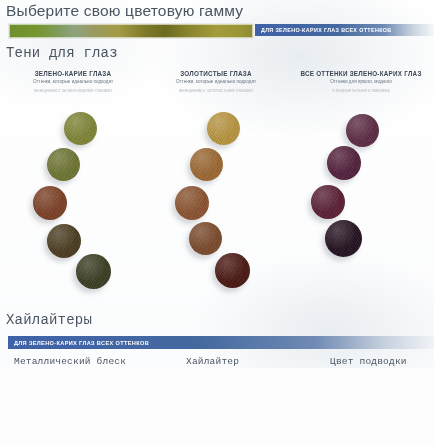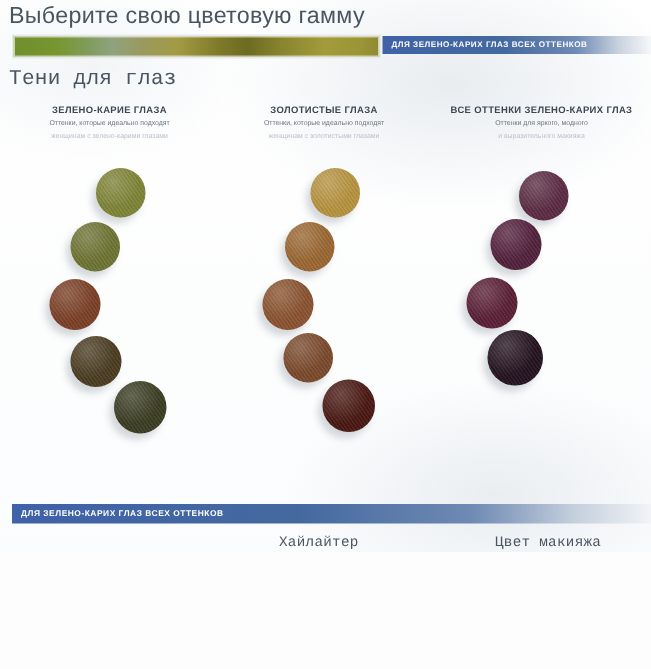--- a/index.html
+++ b/index.html
@@ -118,27 +118,29 @@
   <div class="circle" style="left: 190px; top: 148px; width: 33px; height: 33px; background-color: rgb(154, 103, 50);"></div>
   <div class="circle" style="left: 175px; top: 186px; width: 34px; height: 34px; background-color: rgb(138, 83, 48);"></div>
   <div class="circle" style="left: 189px; top: 222px; width: 33px; height: 33px; background-color: rgb(122, 74, 44);"></div>
   <div class="circle" style="left: 215px; top: 253px; width: 35px; height: 35px; background-color: rgb(74, 25, 19);"></div>
 
   <div class="circle" style="left: 346px; top: 114px; width: 33px; height: 33px; background-color: rgb(92, 44, 68);"></div>
   <div class="circle" style="left: 327px; top: 146px; width: 34px; height: 34px; background-color: rgb(83, 33, 60);"></div>
   <div class="circle" style="left: 311px; top: 185px; width: 34px; height: 34px; background-color: rgb(90, 32, 54);"></div>
   <div class="circle" style="left: 325px; top: 220px; width: 37px; height: 37px; background-color: rgb(36, 19, 32);"></div>
 
+  <div class="h-sec" style="left:6px;top:312px;">Хайлайтеры</div>
 
   <div class="bluebar" id="banner-hl">
     <span>ДЛЯ ЗЕЛЕНО-КАРИХ ГЛАЗ ВСЕХ ОТТЕНКОВ</span>
   </div>
 
+  <div class="h-sec" style="left:14px;top:356px;font-size:9.5px;">Металлический блеск</div>
   <div class="h-sec" style="left:186px;top:356px;font-size:9.5px;">Хайлайтер</div>
-  <div class="h-sec" style="left:330px;top:356px;font-size:9.5px;">Цвет макияжа</div>
+  <div class="h-sec" style="left:330px;top:356px;font-size:9.5px;">Цвет подводки</div>
 
   <div class="sw" style="left:8px;top:374px;">
       <i style="background-color: rgb(185, 188, 193);"></i>
     </div>
   <div class="sw" style="left:50px;top:374px;">
       <i style="background-color: rgb(189, 180, 140);"></i>
     </div>
   <div class="sw" style="left:92px;top:374px;">
       <i style="background-color: rgb(141, 147, 154);"></i>
     </div>

